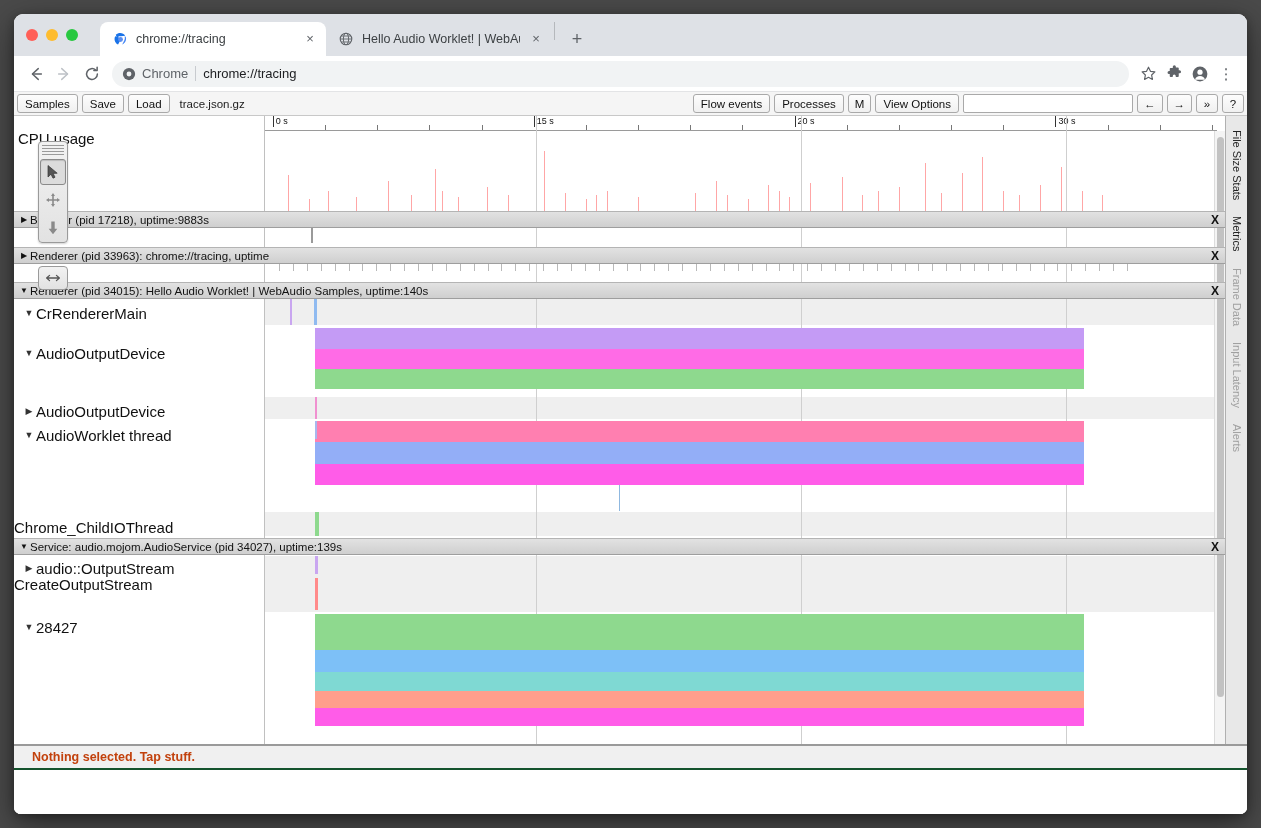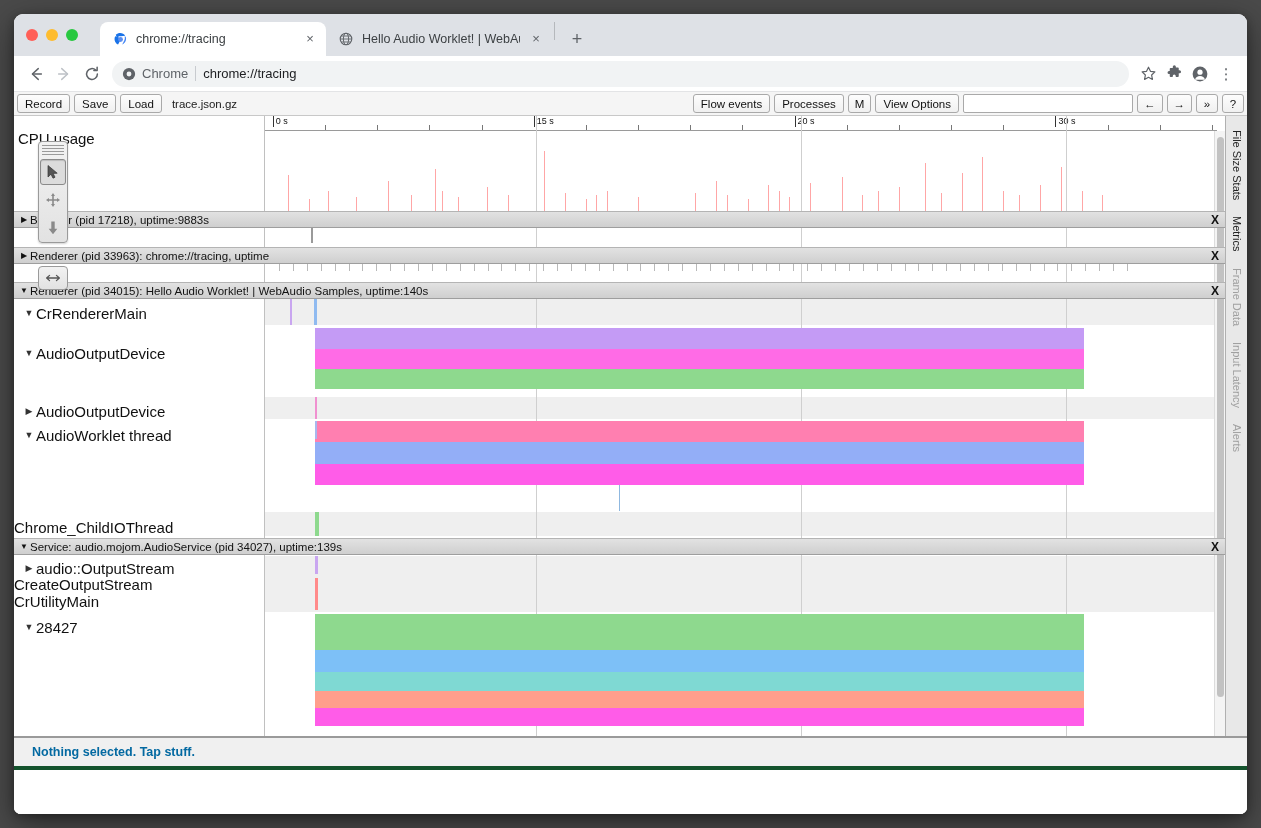--- a/index.html
+++ b/index.html
@@ -144,23 +144,23 @@
   #vthumb { position:absolute; left:2px; width:7px; top:6px; height:560px; background:#c2c2c2; border-radius:4px;}
 
   
   #sidetabs { width:22px; flex:0 0 22px; background:#e8e8e8; border-left:1px solid #b0b0b0;
               display:flex; flex-direction:column; align-items:center; padding-top:6px; }
   .vtab { writing-mode:vertical-rl; font-size:11px; color:#222; padding:8px 3px; white-space:nowrap; }
   .vtab.dis { color:#a0a0a0; }
 
   
   #analysis { flex:0 0 auto; border-top:2px solid #9a9a9a; background:#f0f0f0; }
-  #statusbar { height:32px; display:flex; align-items:center; padding-left:18px;
-               font-size:12.5px; font-weight:bold; color:#0369a1; background:#f0f0f0;
-               border-bottom:4px solid #14532d;}
+  #statusbar { height:24px; display:flex; align-items:center; padding-left:18px;
+               font-size:12.5px; font-weight:bold; color:#c2410c; background:#f0f0f0;
+               border-bottom:2px solid #14532d;}
   #pad { height:44px; background:#fff; }
 </style>
 </head>
 <body>
 
 <div id="window">
 
   <div id="tabstrip">
     <div class="traffic">
       <span class="light red"></span>
@@ -248,21 +248,21 @@
           <circle cx="10" cy="8" r="2.9" fill="#fff"></circle>
           <path d="M4.4 16.4a5.9 5.9 0 0 1 11.2 0z" fill="#fff"></path>
         </svg>
     </div>
     <div class="toolicon" style="font-size:15px;">⋮</div>
   </div>
 
   <div id="app">
 
     <div id="ttoolbar">
-      <button class="tbtn">Record</button>
+      <button class="tbtn">Samples</button>
       <button class="tbtn">Save</button>
       <button class="tbtn">Load</button>
       <span class="fname">trace.json.gz</span>
       <span class="grow"></span>
       <button class="tbtn">Flow events</button>
       <button class="tbtn">Processes</button>
       <button class="tbtn sq">M</button>
       <button class="tbtn">View Options</button>
       <input class="tinput" placeholder="" style="">
       <button class="tbtn sq">←</button>
@@ -304,23 +304,20 @@
           <div class="lrow" style="top:400px;height:22px;padding-left:0px;">
             <span class="lbl big">Chrome_ChildIOThread</span>
           </div>
 
           <div class="lrow" style="top:442px;height:20px;padding-left:8px;">
             <span class="caret">▶</span>
             <span class="lbl big">audio::OutputStream</span>
           </div>
           <div class="lrow" style="top:459px;height:18px;padding-left:0px;">
             <span class="lbl big">CreateOutputStream</span>
-          </div>
-          <div class="lrow" style="top:476px;height:18px;padding-left:0px;">
-            <span class="lbl big">CrUtilityMain</span>
           </div>
 
           <div class="lrow" style="top:500px;height:22px;padding-left:8px;">
             <span class="caret">▼</span>
             <span class="lbl big">28427</span>
           </div>
 
         </div>
 
         <div id="gridcol">

